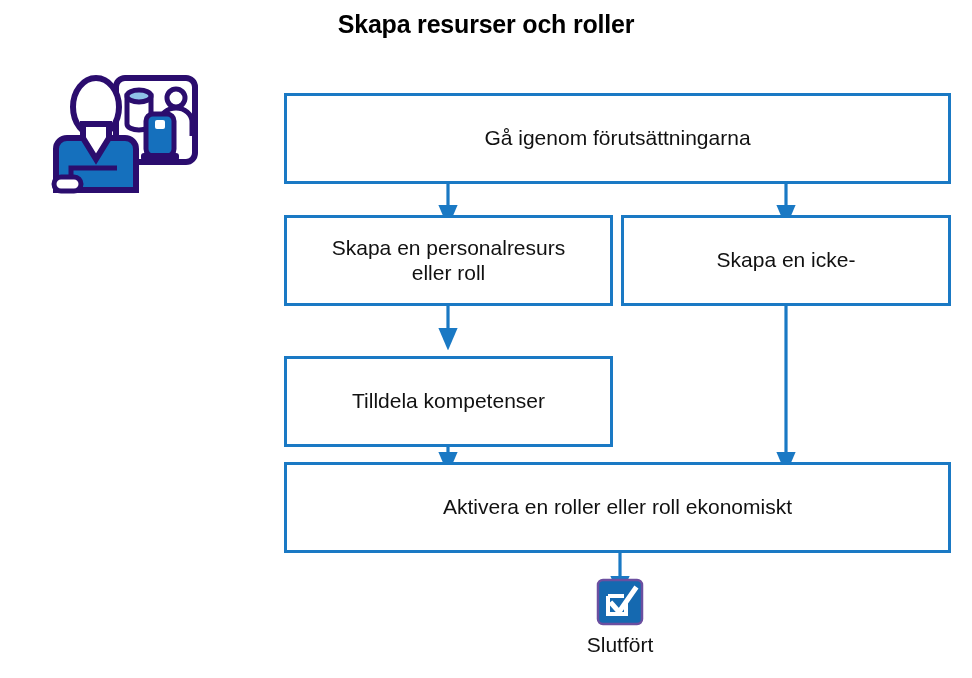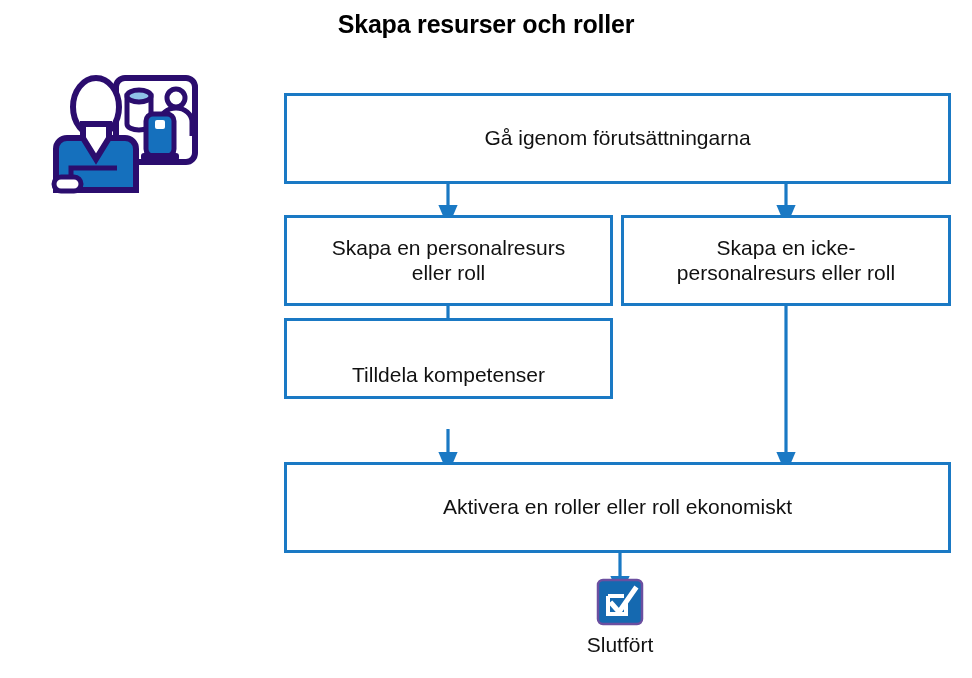--- a/index.html
+++ b/index.html
@@ -70,21 +70,21 @@
     font-size: 21px;
     line-height: 1.18;
     color: #111111;
     padding: 8px 10px;
   }
   .node span { display: block; }
 
   #node-prereq   { left: 284px; top: 93px;  width: 667px; height: 91px; }
   #node-staff    { left: 284px; top: 215px; width: 329px; height: 91px; }
   #node-nonstaff { left: 621px; top: 215px; width: 330px; height: 91px; text-align: center; }
-  #node-skills   { left: 284px; top: 318px; width: 329px; height: 81px; align-items: flex-end; }
+  #node-skills   { left: 284px; top: 356px; width: 329px; height: 91px; }
   #node-activate { left: 284px; top: 462px; width: 667px; height: 91px; }
 
   
   #connectors {
     position: absolute;
     left: 0; top: 0;
     width: 972px; height: 678px;
     pointer-events: none;
   }
 
@@ -164,21 +164,20 @@
   <div class="node" id="node-staff">
     <div>
       <span>Skapa en personalresurs</span>
       <span>eller roll</span>
     </div>
   </div>
 
   <div class="node" id="node-nonstaff">
     <div>
       <span>Skapa en icke-</span>
-      <span>personalresurs eller roll</span>
     </div>
   </div>
 
   <div class="node" id="node-skills">
     <span>Tilldela kompetenser</span>
   </div>
 
   <div class="node" id="node-activate">
     <span>Aktivera en roller eller roll ekonomiskt</span>
   </div>

